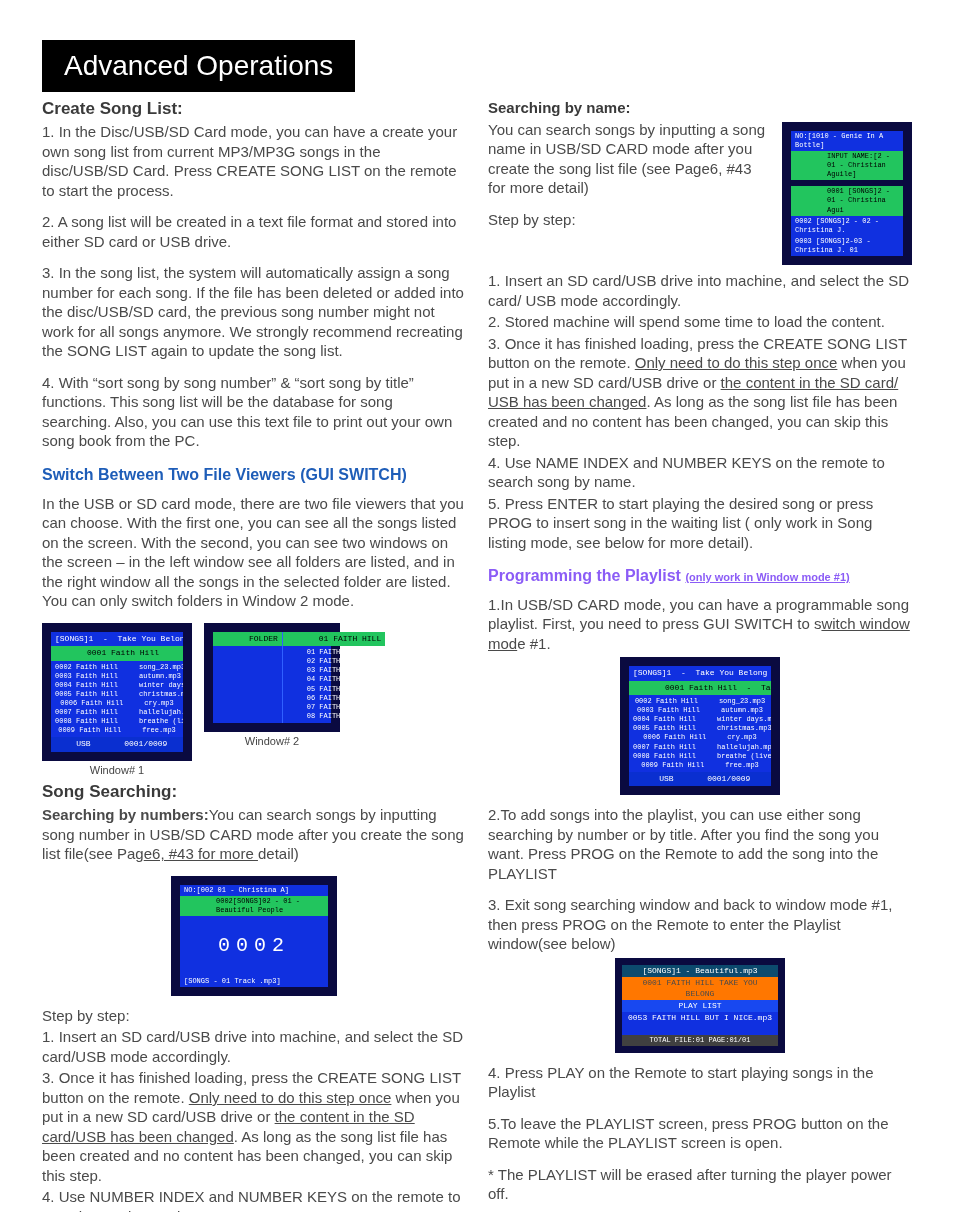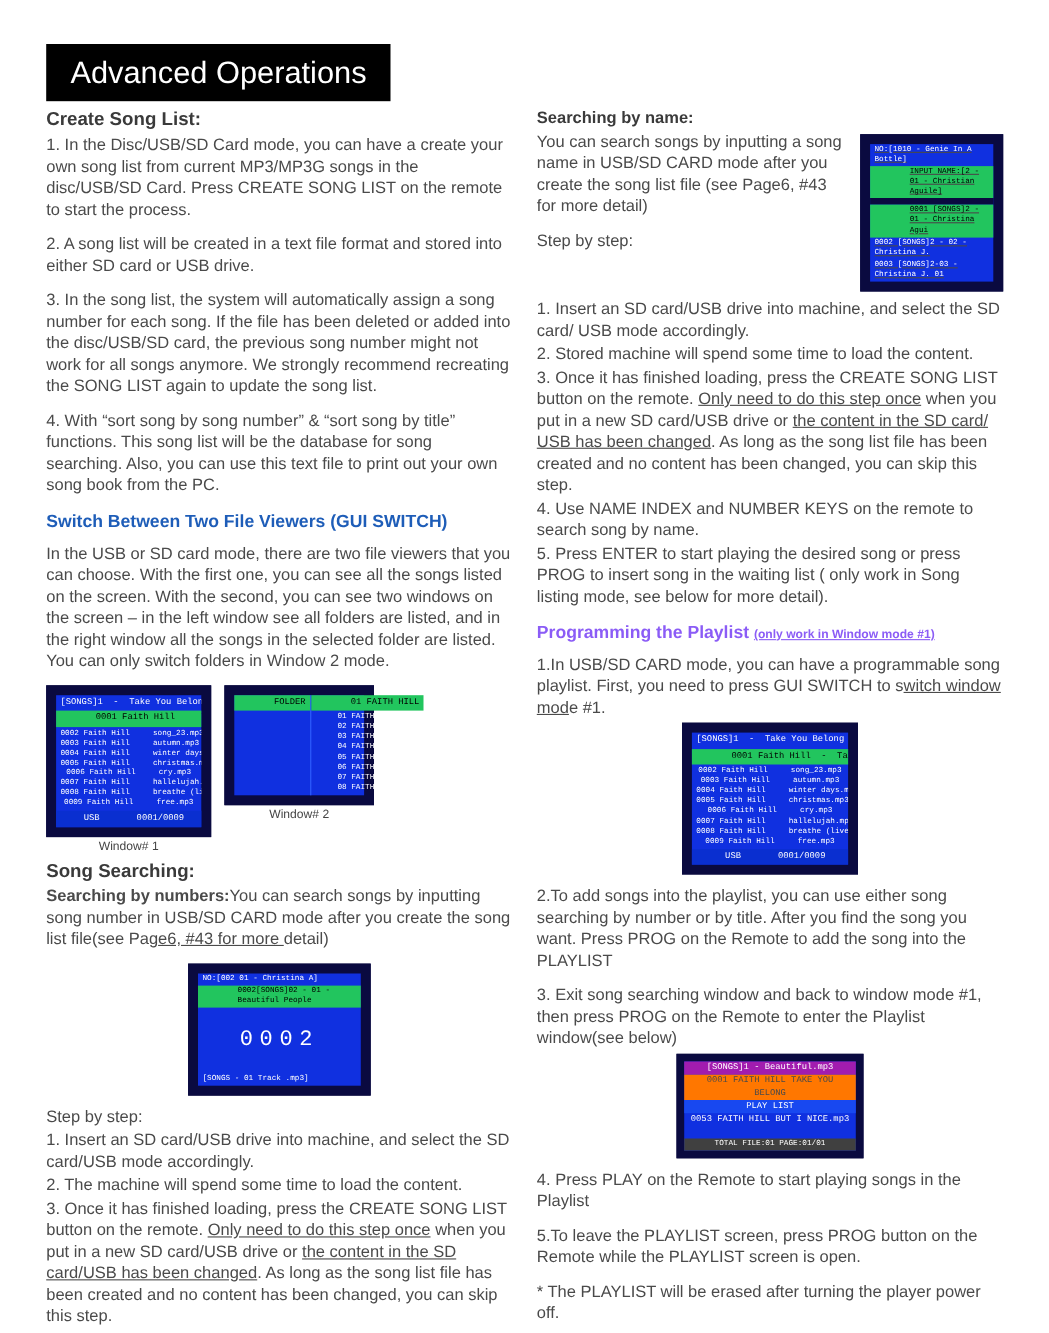--- a/index.html
+++ b/index.html
@@ -17,23 +17,23 @@
   .screenshot { background:#0a0a40; border:1px solid #0a0a40; display:inline-block; vertical-align:top; }
   .screenshot .inner { background:#1030e0; margin:8px; }
   .screenshot .bar { font-family: "Courier New", monospace; font-size:8px; color:#fff; padding:2px 4px; white-space:pre; overflow:hidden; }
   .screenshot .highlight { background:#22c55e; color:#000;padding-left:36px; }
   .screenshot .list { font-family:"Courier New",monospace; font-size:7px; color:#fff; padding:2px 4px; line-height:1.3; white-space:pre; overflow:hidden; }
   .shot-row { display:flex; gap:12px; margin:8px 0 4px 0; }
   .shot-col { text-align:center; }
   .shot-col .cap { font-size:11px; color:#444; margin-top:2px; }
   .big0002 { font-family:"Courier New",monospace; font-size:20px; color:#fff; letter-spacing:6px; text-align:center; padding:17px 0; }
   .small-meta { font-family:"Courier New",monospace; font-size:7px; color:#fff; text-align:left; padding:1px 4px; }
-  .float-right-shot { float:right; margin:2px 0 6px 10px;text-decoration:underline; }
+  .float-right-shot { float:right; margin:2px 0 6px 10px; }
   .clear { clear:both; }
-  .playlist-shot .pl-title { font-family:"Courier New",monospace; font-size:8px; color:#fff; background:#a21caf; padding:1px 4px; }
+  .playlist-shot .pl-title { font-family:"Courier New",monospace; font-size:8px; color:#fff; background:#0c4a6e; padding:1px 4px; }
   .playlist-shot .pl-sel { background:#ff7700; font-family:"Courier New",monospace; font-size:8px; padding:1px 4px; }
   .playlist-shot .pl-hdr { background:#1848f0; color:#fff; font-family:"Courier New",monospace; font-size:8px; text-align:center; padding:1px; }
   .playlist-shot .pl-row { font-family:"Courier New",monospace; font-size:8px; color:#fff; padding:1px 4px; }
   .playlist-shot .pl-foot { background:#404040; color:#fff; font-family:"Courier New",monospace; font-size:7px; text-align:center; padding:1px; }
   .center-shot { text-align:center; margin:4px 0 10px 0; }
 </style>
 </head>
 <body>
 
 
@@ -106,21 +106,20 @@
           <div class="small-meta">NO:[002  01 - Christina A]</div>
           <div class="small-meta highlight">0002[SONGS]02 - 01 - Beautiful People</div>
           <div class="big0002">0002</div>
           <div class="small-meta">[SONGS - 01  Track .mp3]</div>
         </div>
       </div>
     </div>
 
     <p style="margin-bottom:2px;">Step by step:</p>
     <p style="margin-bottom:2px;">1. Insert an SD card/USB drive into machine, and select the SD card/USB mode accordingly.</p>
-    <p style="margin-bottom:2px;">2. The machine will spend some time to load the content.</p>
     <p style="margin-bottom:2px;">
       <span>3. Once it has finished loading, press the CREATE SONG LIST button on the remote. </span><span class="u">Only need to do this step once</span><span> when you put in a new SD card/USB drive or </span><span class="u">the content in the SD card/USB has been changed</span><span>. As long as the song list file has been created and no content has been changed, you can skip this step.</span>
     </p>
     <p style="margin-bottom:2px;">4. Use NUMBER INDEX  and NUMBER KEYS on the remote to search song by numbers</p>
 
   </div>
 
   <div class="col">
     <div class="h-bold" style="font-size:15px;">Searching  by name:</div>
 

